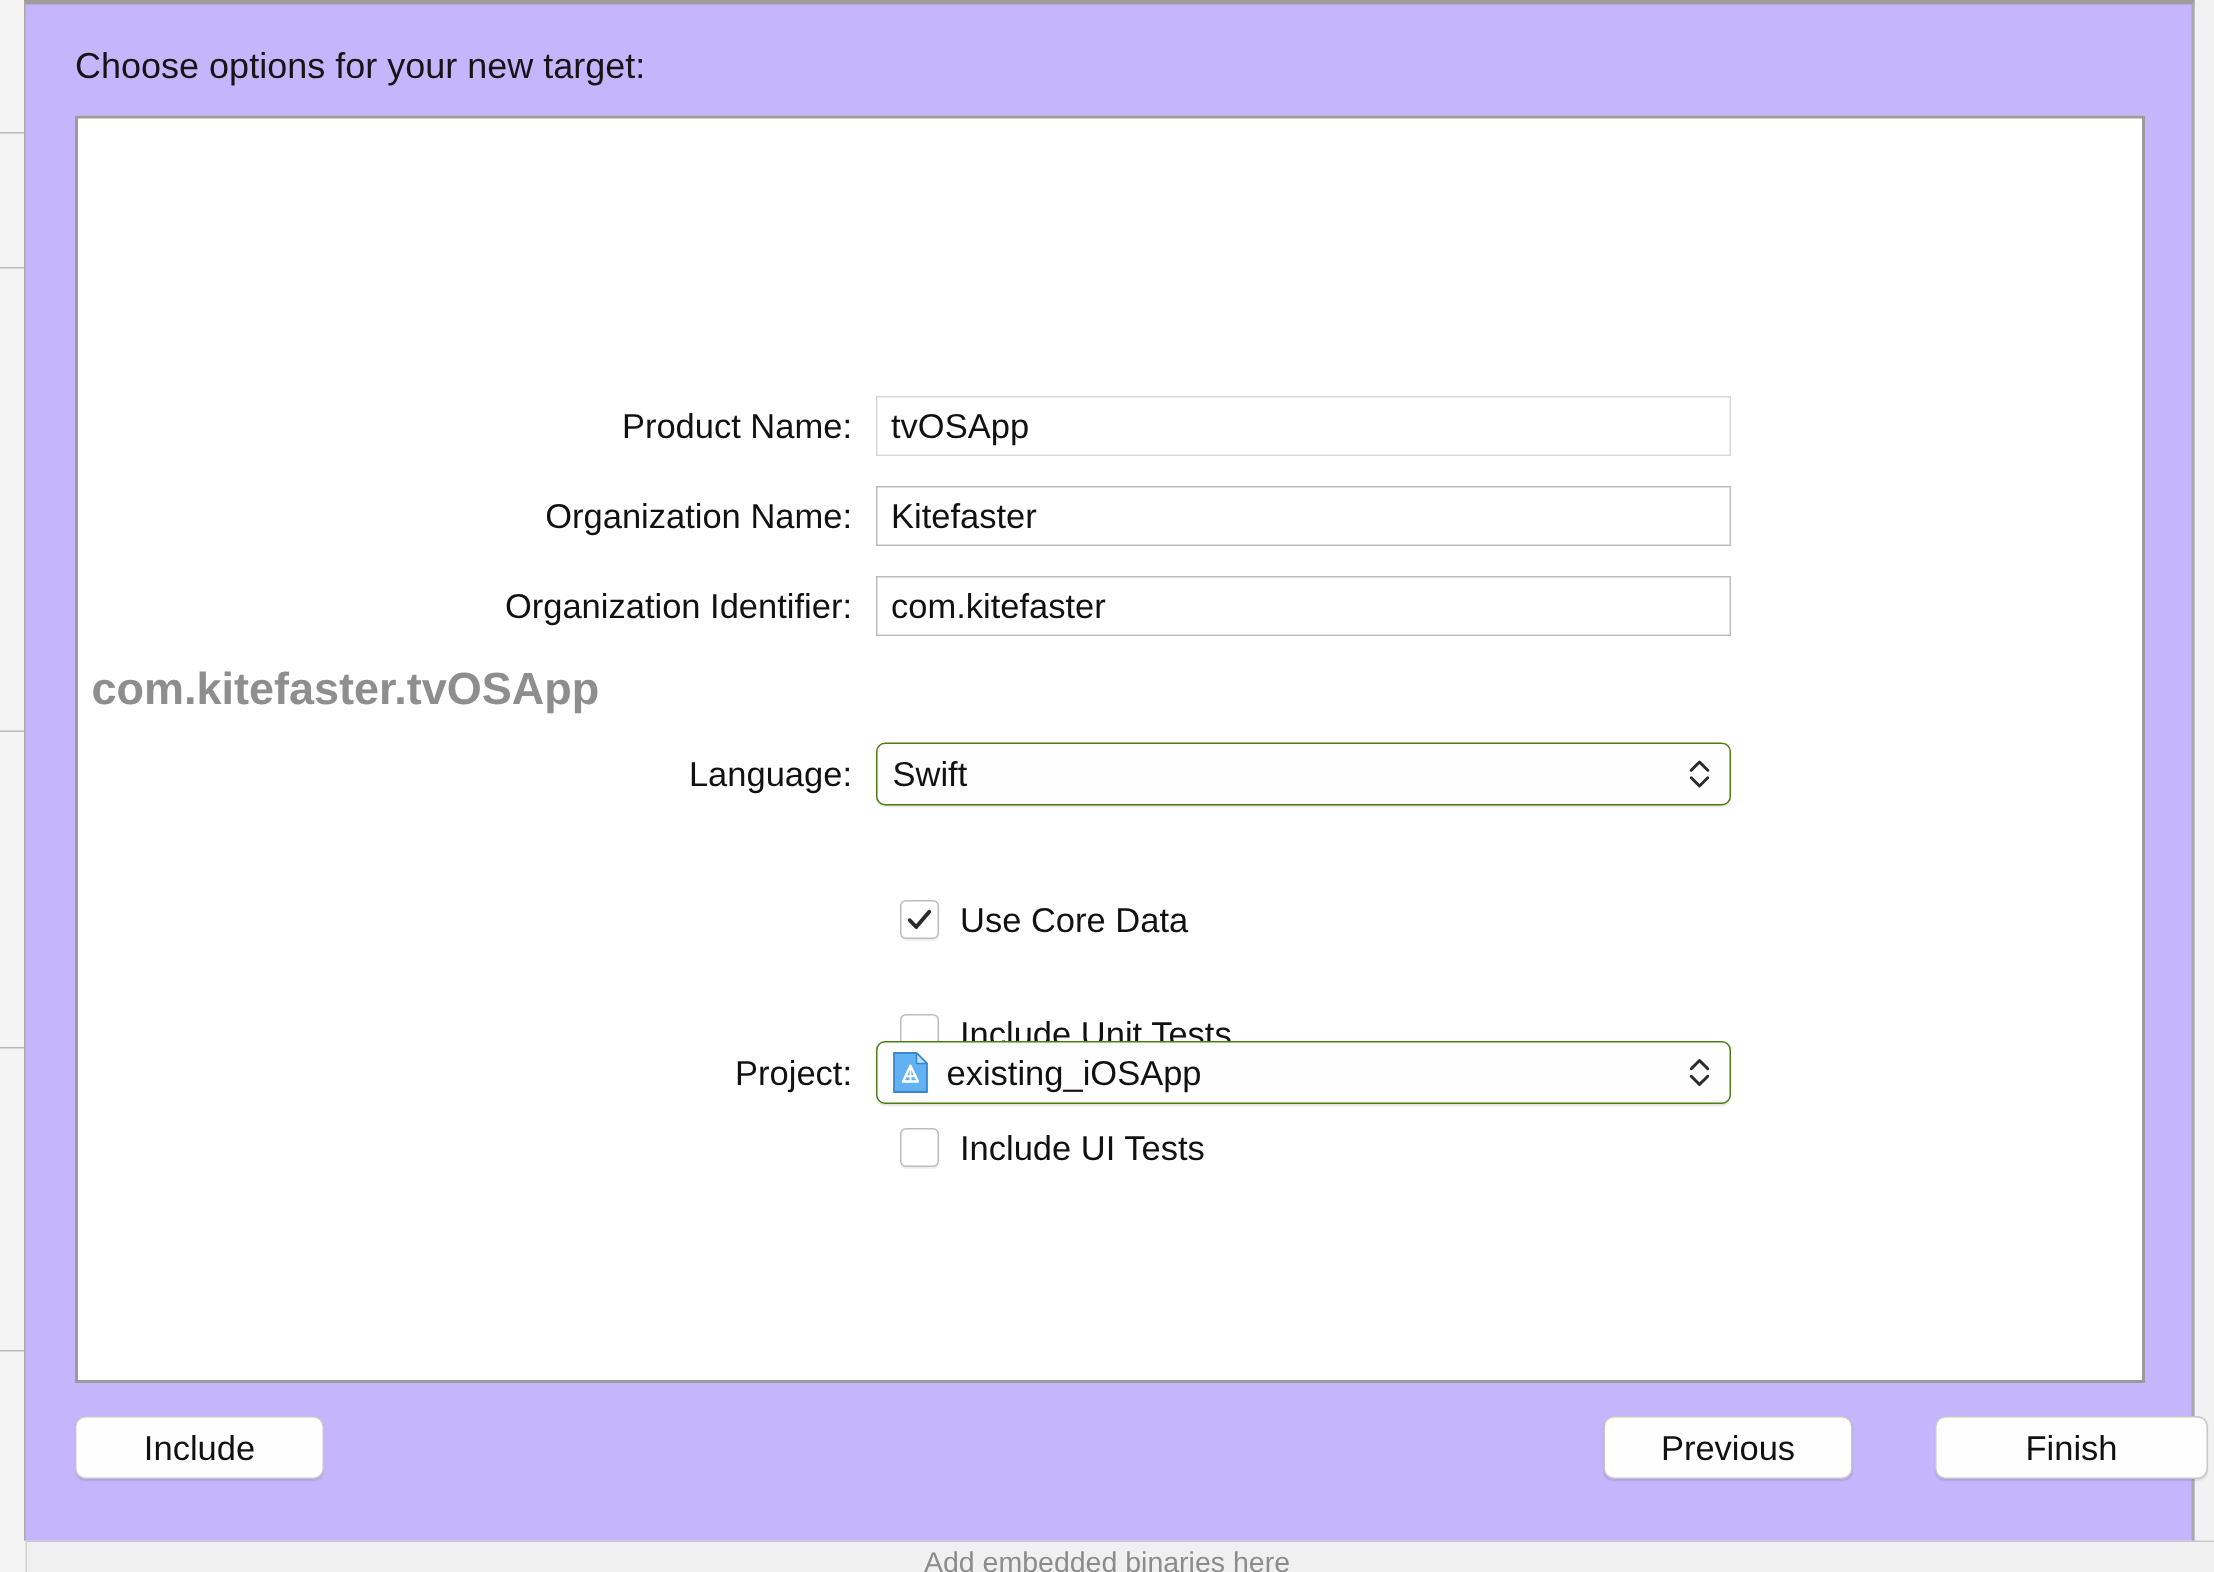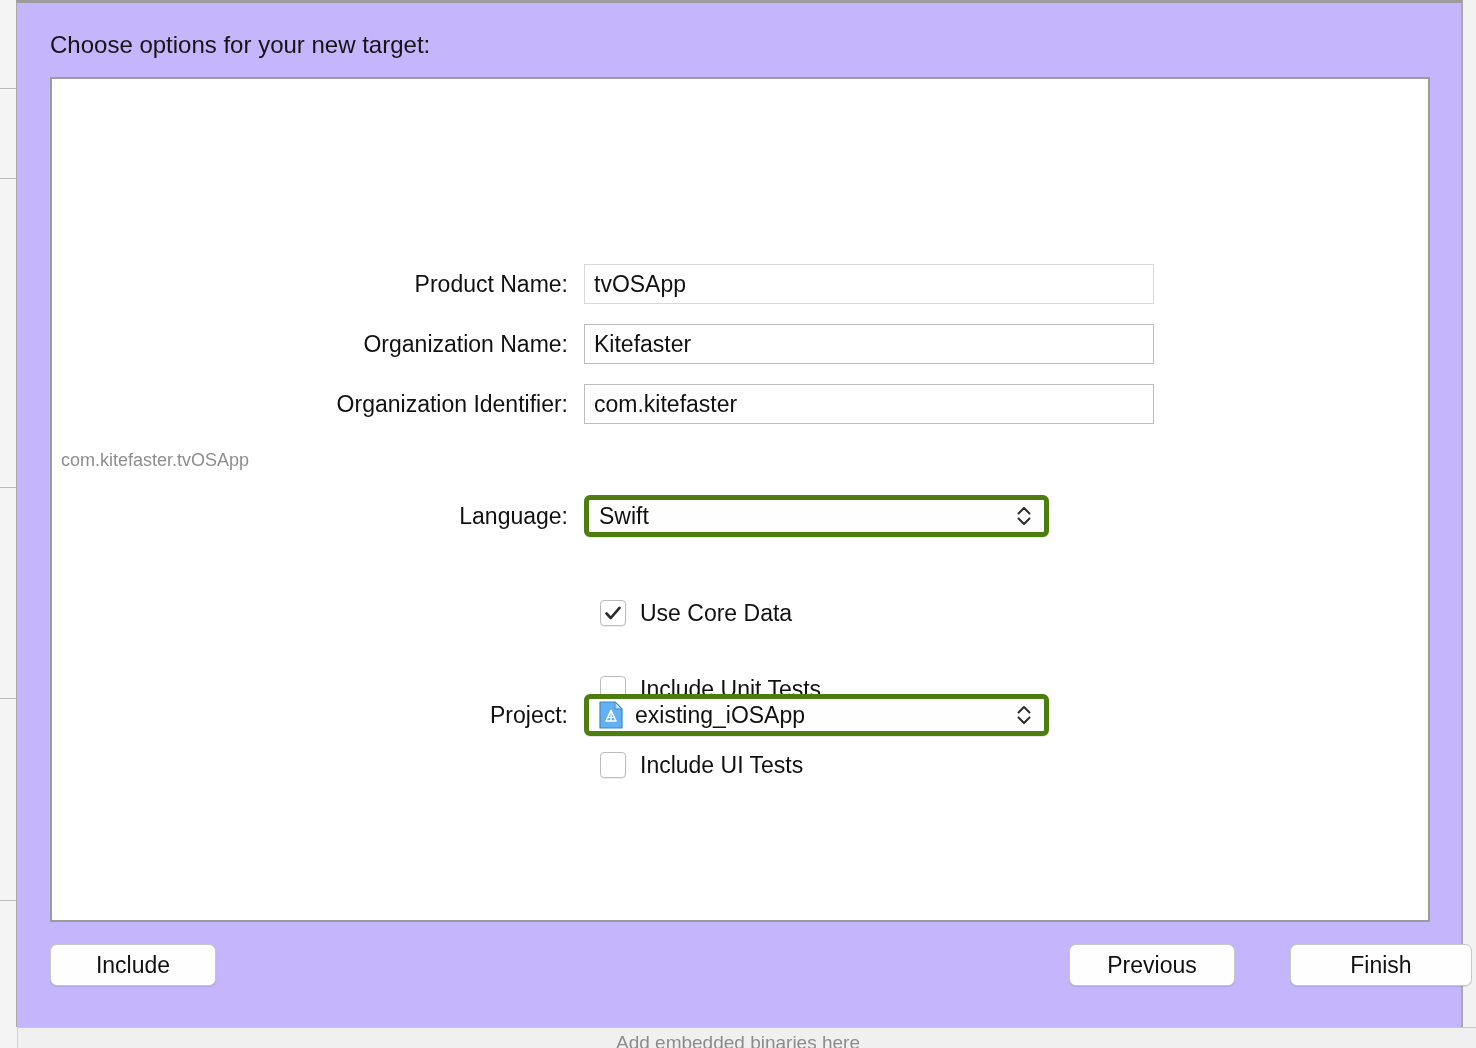--- a/index.html
+++ b/index.html
@@ -138,34 +138,35 @@
     font-size: 23px;
     color: #111111;
     line-height: 38px;
     outline: none;
   }
   .text-field.first-responder {
     border-color: #d8d8d8;
   }
 
   .static-value {
-    font-size: 18px;
+    font-size: 30px;
     color: #8e8e8e;
     white-space: nowrap;
     padding-left: 9px;
+    font-weight: bold;
   }
 
   
   .popup-button {
     position: relative;
-    width: 465px;
+    width: 570px;
     height: 42px;
     box-sizing: border-box;
     background: #fefefe;
-    border: 5px solid #4d7c0f;
+    border: 1px solid #4d7c0f;
     border-radius: 6px;
     box-shadow: 0 1px 1px rgba(0,0,0,0.10);
     display: flex;
     align-items: center;
     padding: 0 10px;
   }
   .popup-label {
     font-size: 23px;
     color: #111111;
     white-space: nowrap;

